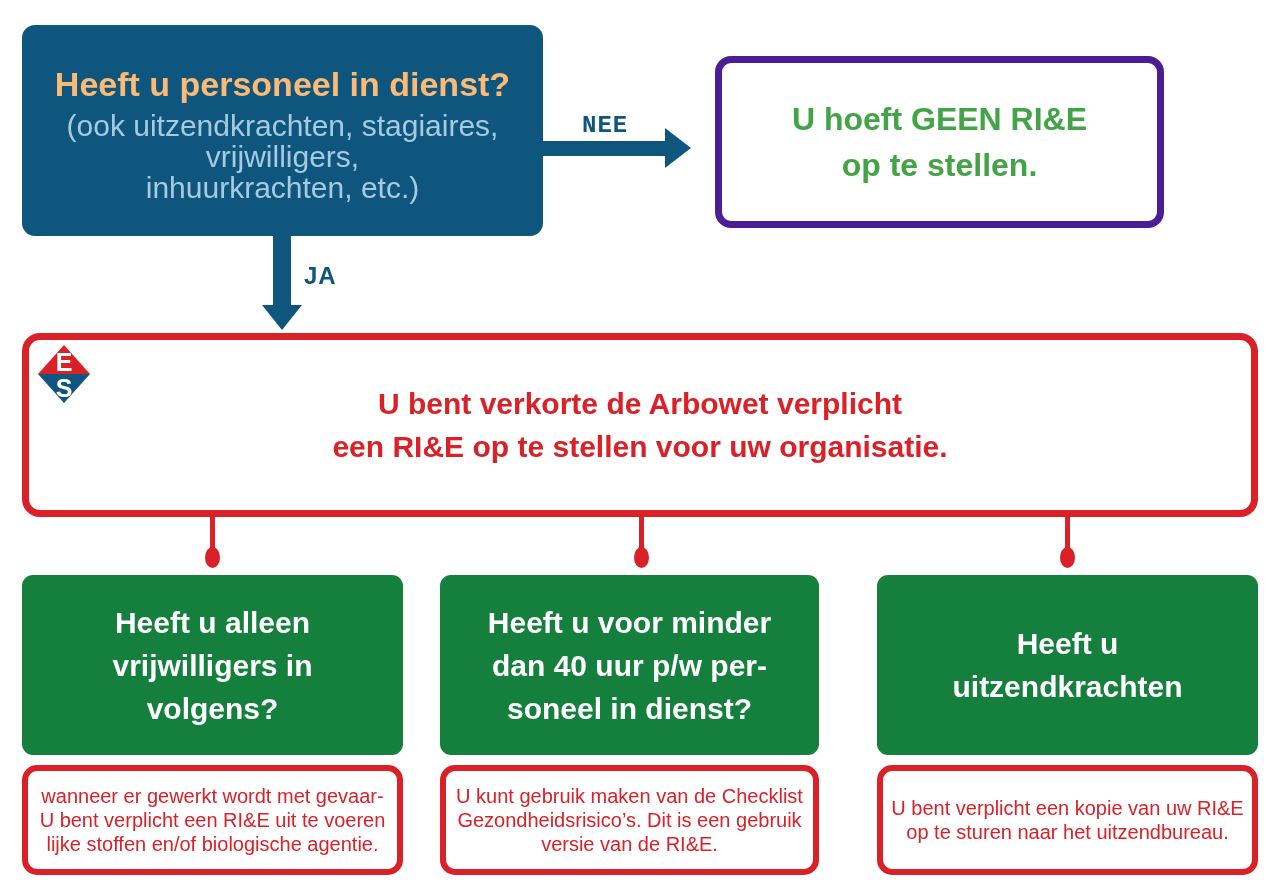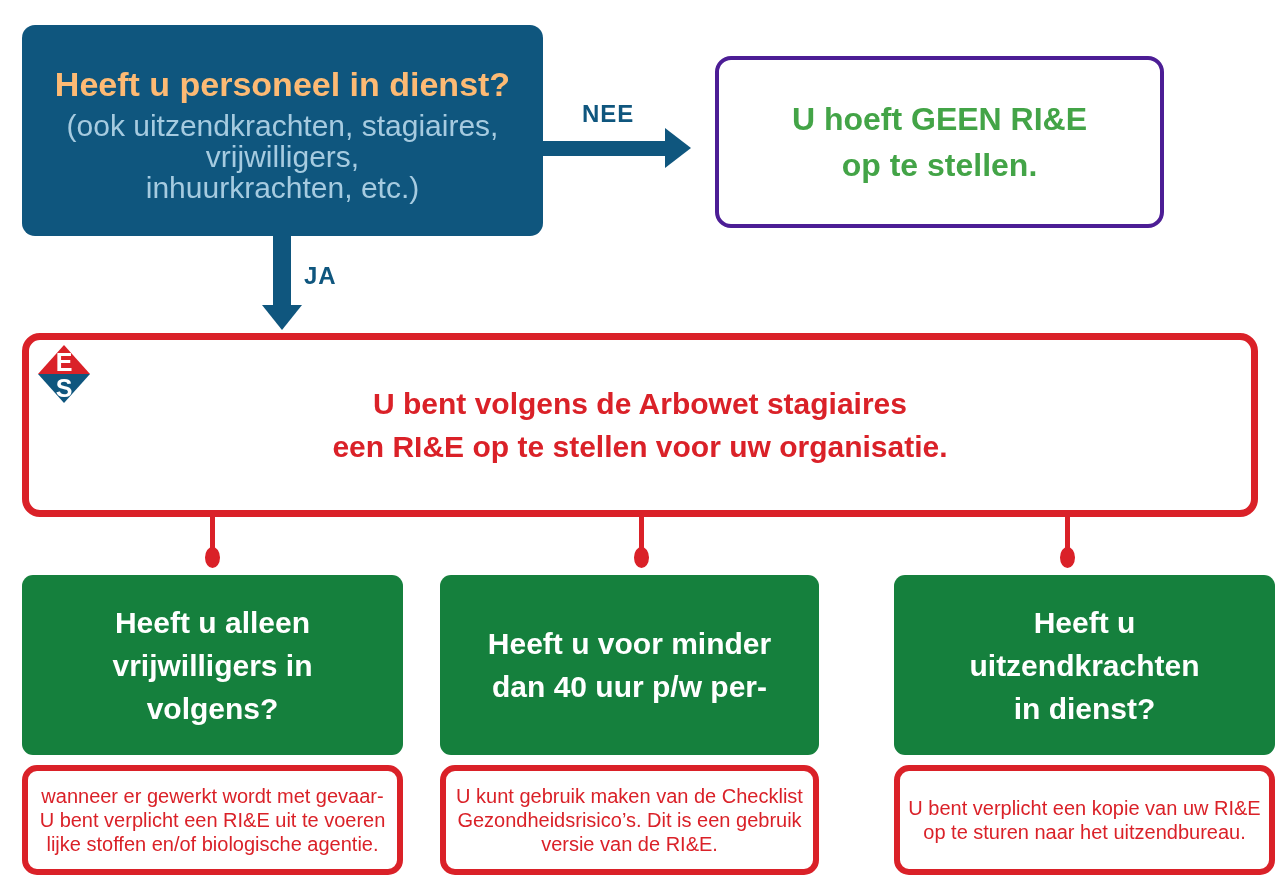--- a/index.html
+++ b/index.html
@@ -20,37 +20,37 @@
     left: 22px; top: 25px; width: 521px; height: 211px;
     background: #0f567e; border-radius: 13px;
     display: flex; flex-direction: column; justify-content: center; align-items: center;
     text-align: center; padding-top: 6px;
   }
   .start-title { color: #fdba74; font-weight: bold; font-size: 34px; line-height: 40px; margin-bottom: 6px; }
   .start-sub   { color: #a6cbe0; font-size: 30px; line-height: 31px; }
 
   
   .edge-label { font-weight: bold; font-size: 24px; color: #0f567e; letter-spacing: 1px; }
-  .label-nee { left: 582px; top: 100px; }
+  .label-nee { left: 582px; top: 112px; font-family: Liberation Mono, monospace; }
   .label-ja  { left: 304px; top: 262px; }
 
   
   .arrow-right-shaft { left: 543px; top: 141px; width: 124px; height: 15px; background: #0f567e; }
   .arrow-right-head  { left: 665px; top: 128px; width: 0; height: 0;
     border-top: 20px solid transparent; border-bottom: 20px solid transparent;
     border-left: 26px solid #0f567e; }
   .arrow-down-shaft { left: 273px; top: 236px; width: 18px; height: 70px; background: #0f567e; }
   .arrow-down-head  { left: 262px; top: 305px; width: 0; height: 0;
     border-left: 20px solid transparent; border-right: 20px solid transparent;
     border-top: 25px solid #0f567e; }
 
   
   .green-box {
     left: 715px; top: 56px; width: 449px; height: 172px;
-    background: #ffffff; border: 4px solid #4c1d95; border-radius: 16px;
+    background: #ffffff; border: 7px solid #4c1d95; border-radius: 16px;
     display: flex; justify-content: center; align-items: center; text-align: center;
   }
   .green-box .txt { color: #43a447; font-weight: bold; font-size: 32px; line-height: 46px; }
 
   
   .main-box {
     left: 22px; top: 333px; width: 1236px; height: 184px;
     background: #ffffff; border: 7px solid #da2128; border-radius: 18px;
     display: flex; justify-content: center; align-items: center; text-align: center;
   }
@@ -72,21 +72,21 @@
   
   .a-box {
     top: 765px; height: 110px; background: #ffffff;
     border: 6px solid #da2128; border-radius: 15px;
     display: flex; justify-content: center; align-items: center; text-align: center;
   }
   .a-box .txt { color: #da2128; font-size: 20px; line-height: 24px; }
 
   .col1 { left: 22px;  width: 381px; }
   .col2 { left: 440px; width: 379px; }
-  .col3 { left: 877px; width: 381px; margin-left: 17px; }
+  .col3 { left: 877px; width: 381px; }
   .cx1 { left: 210px; }
   .cx2 { left: 639px; }
   .cx3 { left: 1065px; }
   .dx1 { left: 205px; }
   .dx2 { left: 634px; }
   .dx3 { left: 1060px; }
 </style>
 </head>
 <body>
 
@@ -114,21 +114,21 @@
   <div class="abs edge-label label-ja">JA</div>
 
   <div class="abs main-box">
     <svg class="logo" viewBox="0 0 52 58">
       <polygon points="26,0 52,29 0,29" fill="#da2128"></polygon>
       <polygon points="0,29 52,29 26,58" fill="#0f567e"></polygon>
       <text x="26" y="26" text-anchor="middle" font-size="25">E</text>
       <text x="26" y="52" text-anchor="middle" font-size="25">S</text>
     </svg>
     <div class="txt">
-      <span class="ln">U bent volgens de Arbowet stagiaires</span>
+      <span class="ln">U bent verkorte de Arbowet verplicht</span>
       <span class="ln">een RI&amp;E op te stellen voor uw organisatie.</span>
     </div>
   </div>
 
   <div class="abs conn-line cx1"></div>
   <div class="abs conn-line cx2"></div>
   <div class="abs conn-line cx3"></div>
   <div class="abs conn-dot dx1"></div>
   <div class="abs conn-dot dx2"></div>
   <div class="abs conn-dot dx3"></div>
@@ -145,35 +145,35 @@
       <span class="ln">wanneer er gewerkt wordt met gevaar-</span>
       <span class="ln">U bent verplicht een RI&amp;E uit te voeren</span>
       <span class="ln">lijke stoffen en/of biologische agentie.</span>
     </div>
   </div>
 
   <div class="abs q-box col2">
     <div class="txt">
       <span class="ln">Heeft u voor minder</span>
       <span class="ln">dan 40 uur p/w per-</span>
+      <span class="ln">soneel in dienst?</span>
     </div>
   </div>
   <div class="abs a-box col2">
     <div class="txt">
       <span class="ln">U kunt gebruik maken van de Checklist</span>
       <span class="ln">Gezondheidsrisico’s. Dit is een gebruik</span>
       <span class="ln">versie van de RI&amp;E.</span>
     </div>
   </div>
 
   <div class="abs q-box col3">
     <div class="txt">
       <span class="ln">Heeft u</span>
       <span class="ln">uitzendkrachten</span>
-      <span class="ln">in dienst?</span>
     </div>
   </div>
   <div class="abs a-box col3">
     <div class="txt">
       <span class="ln">U bent verplicht een kopie van uw RI&amp;E</span>
       <span class="ln">op te sturen naar het uitzendbureau.</span>
     </div>
   </div>
 
 </div>

